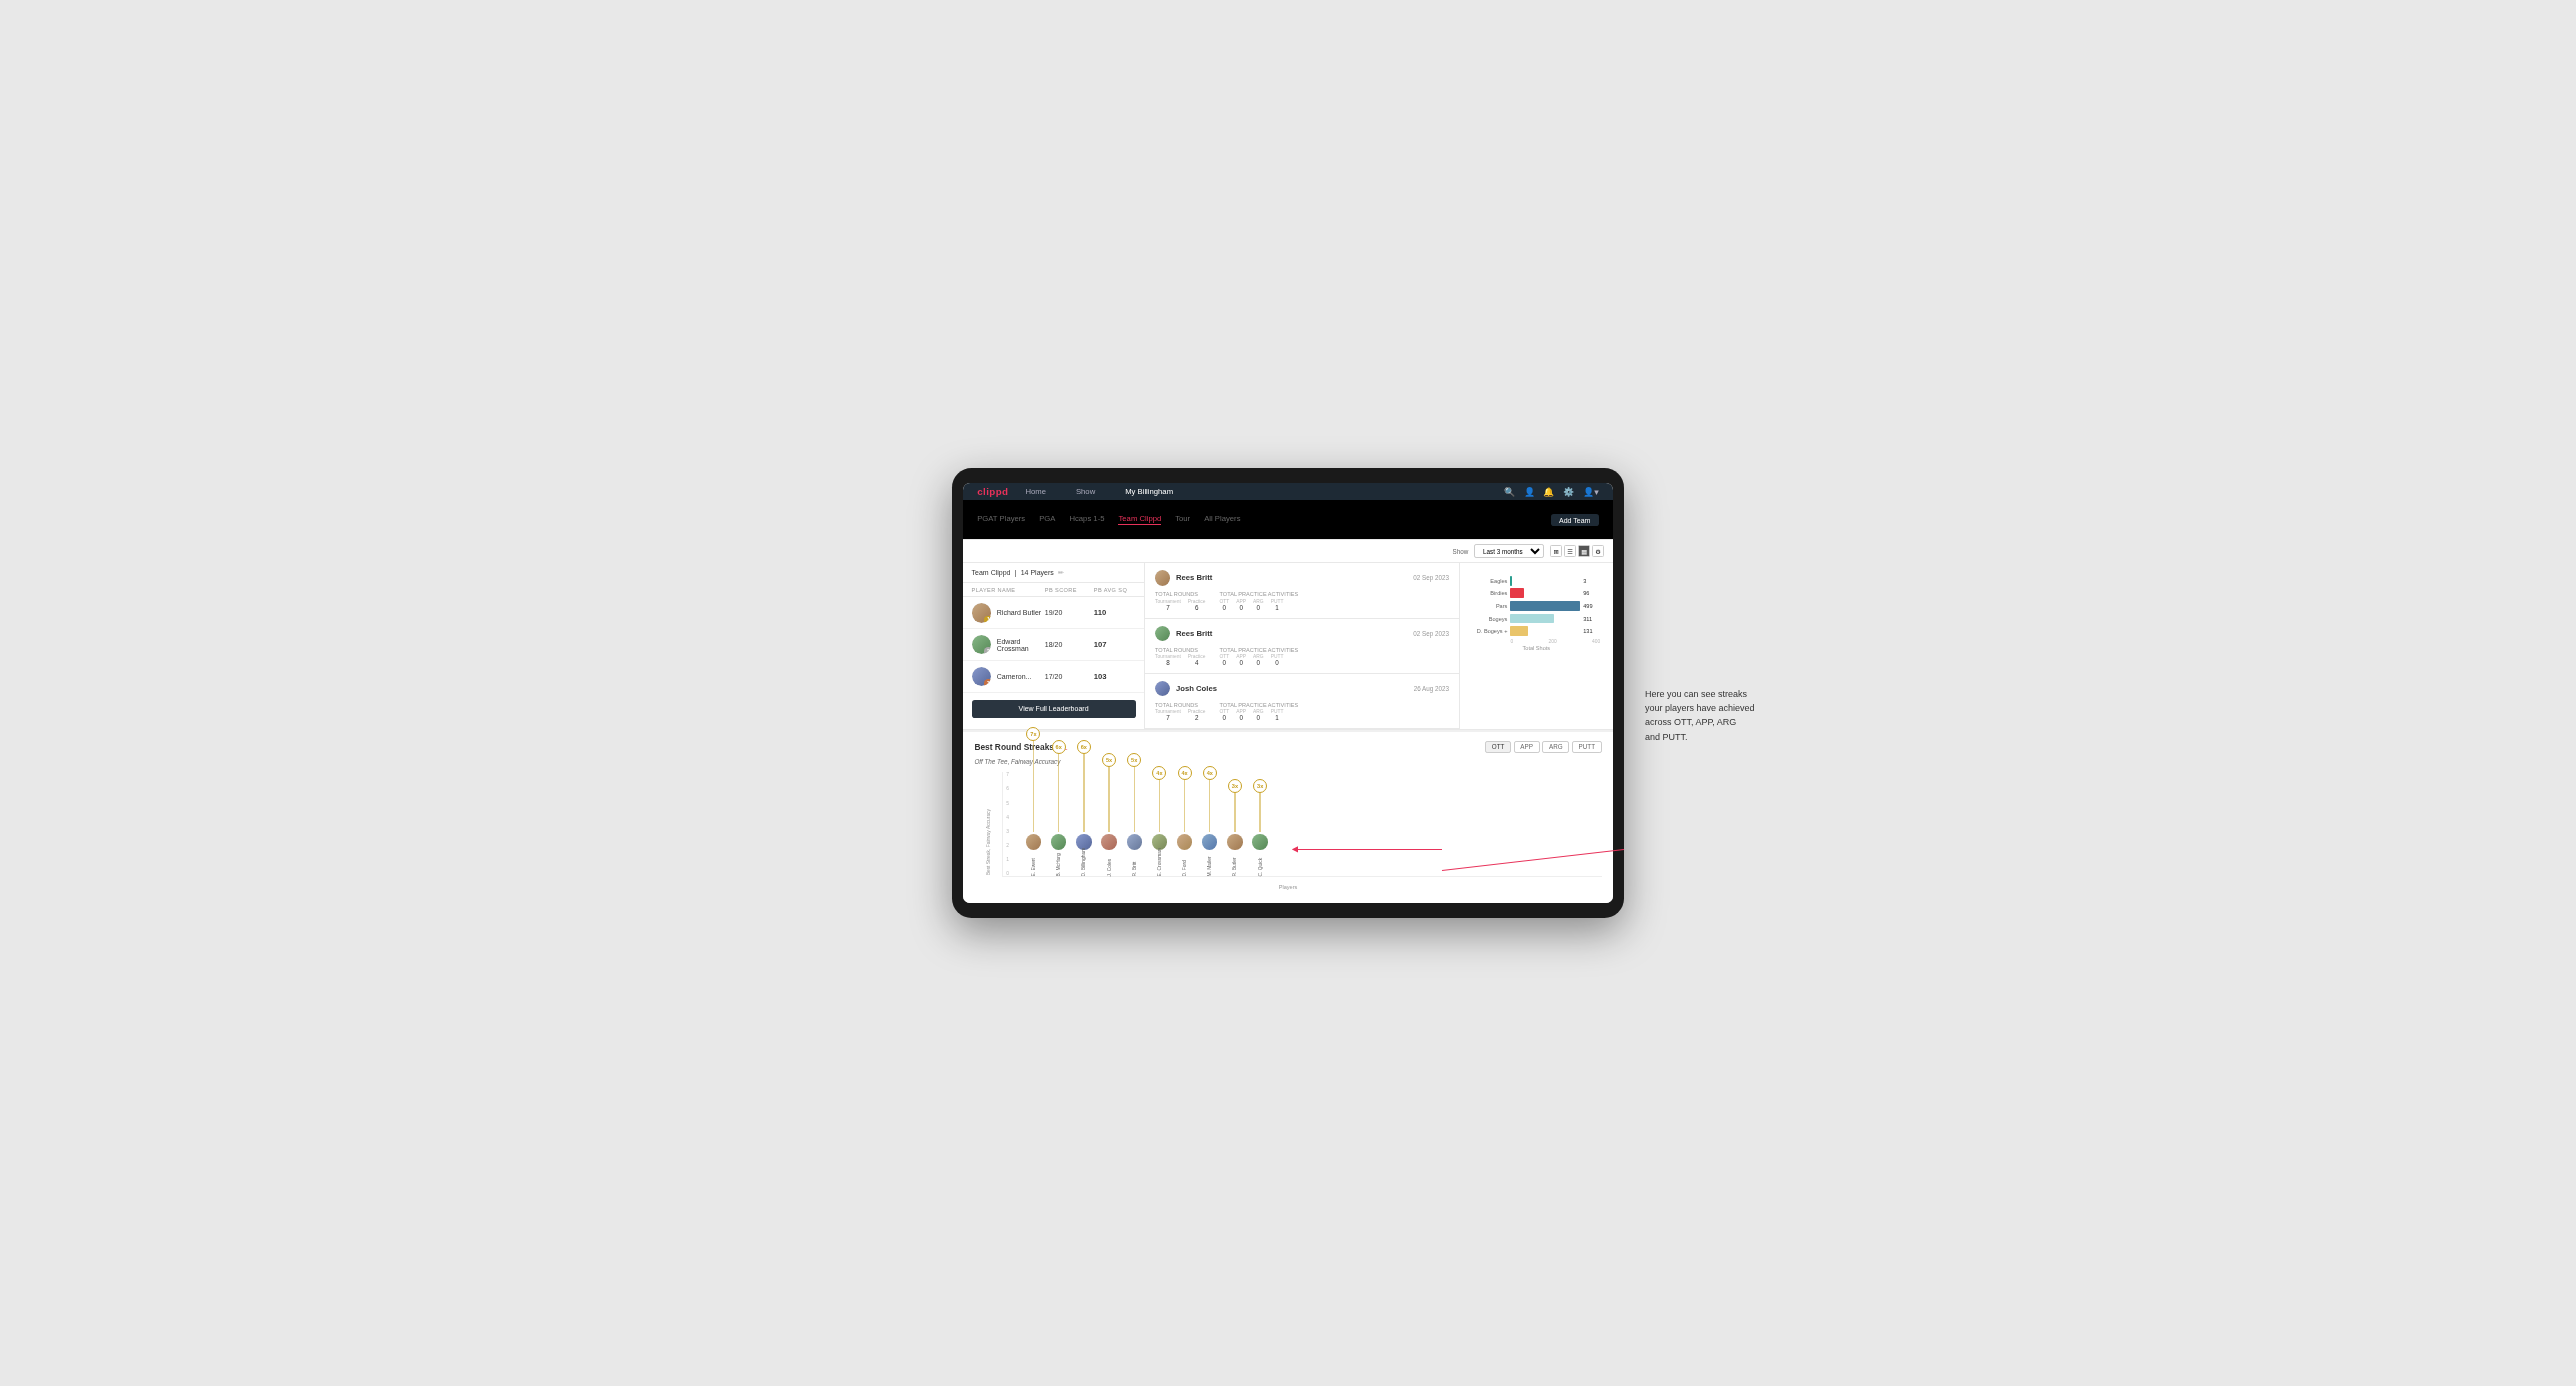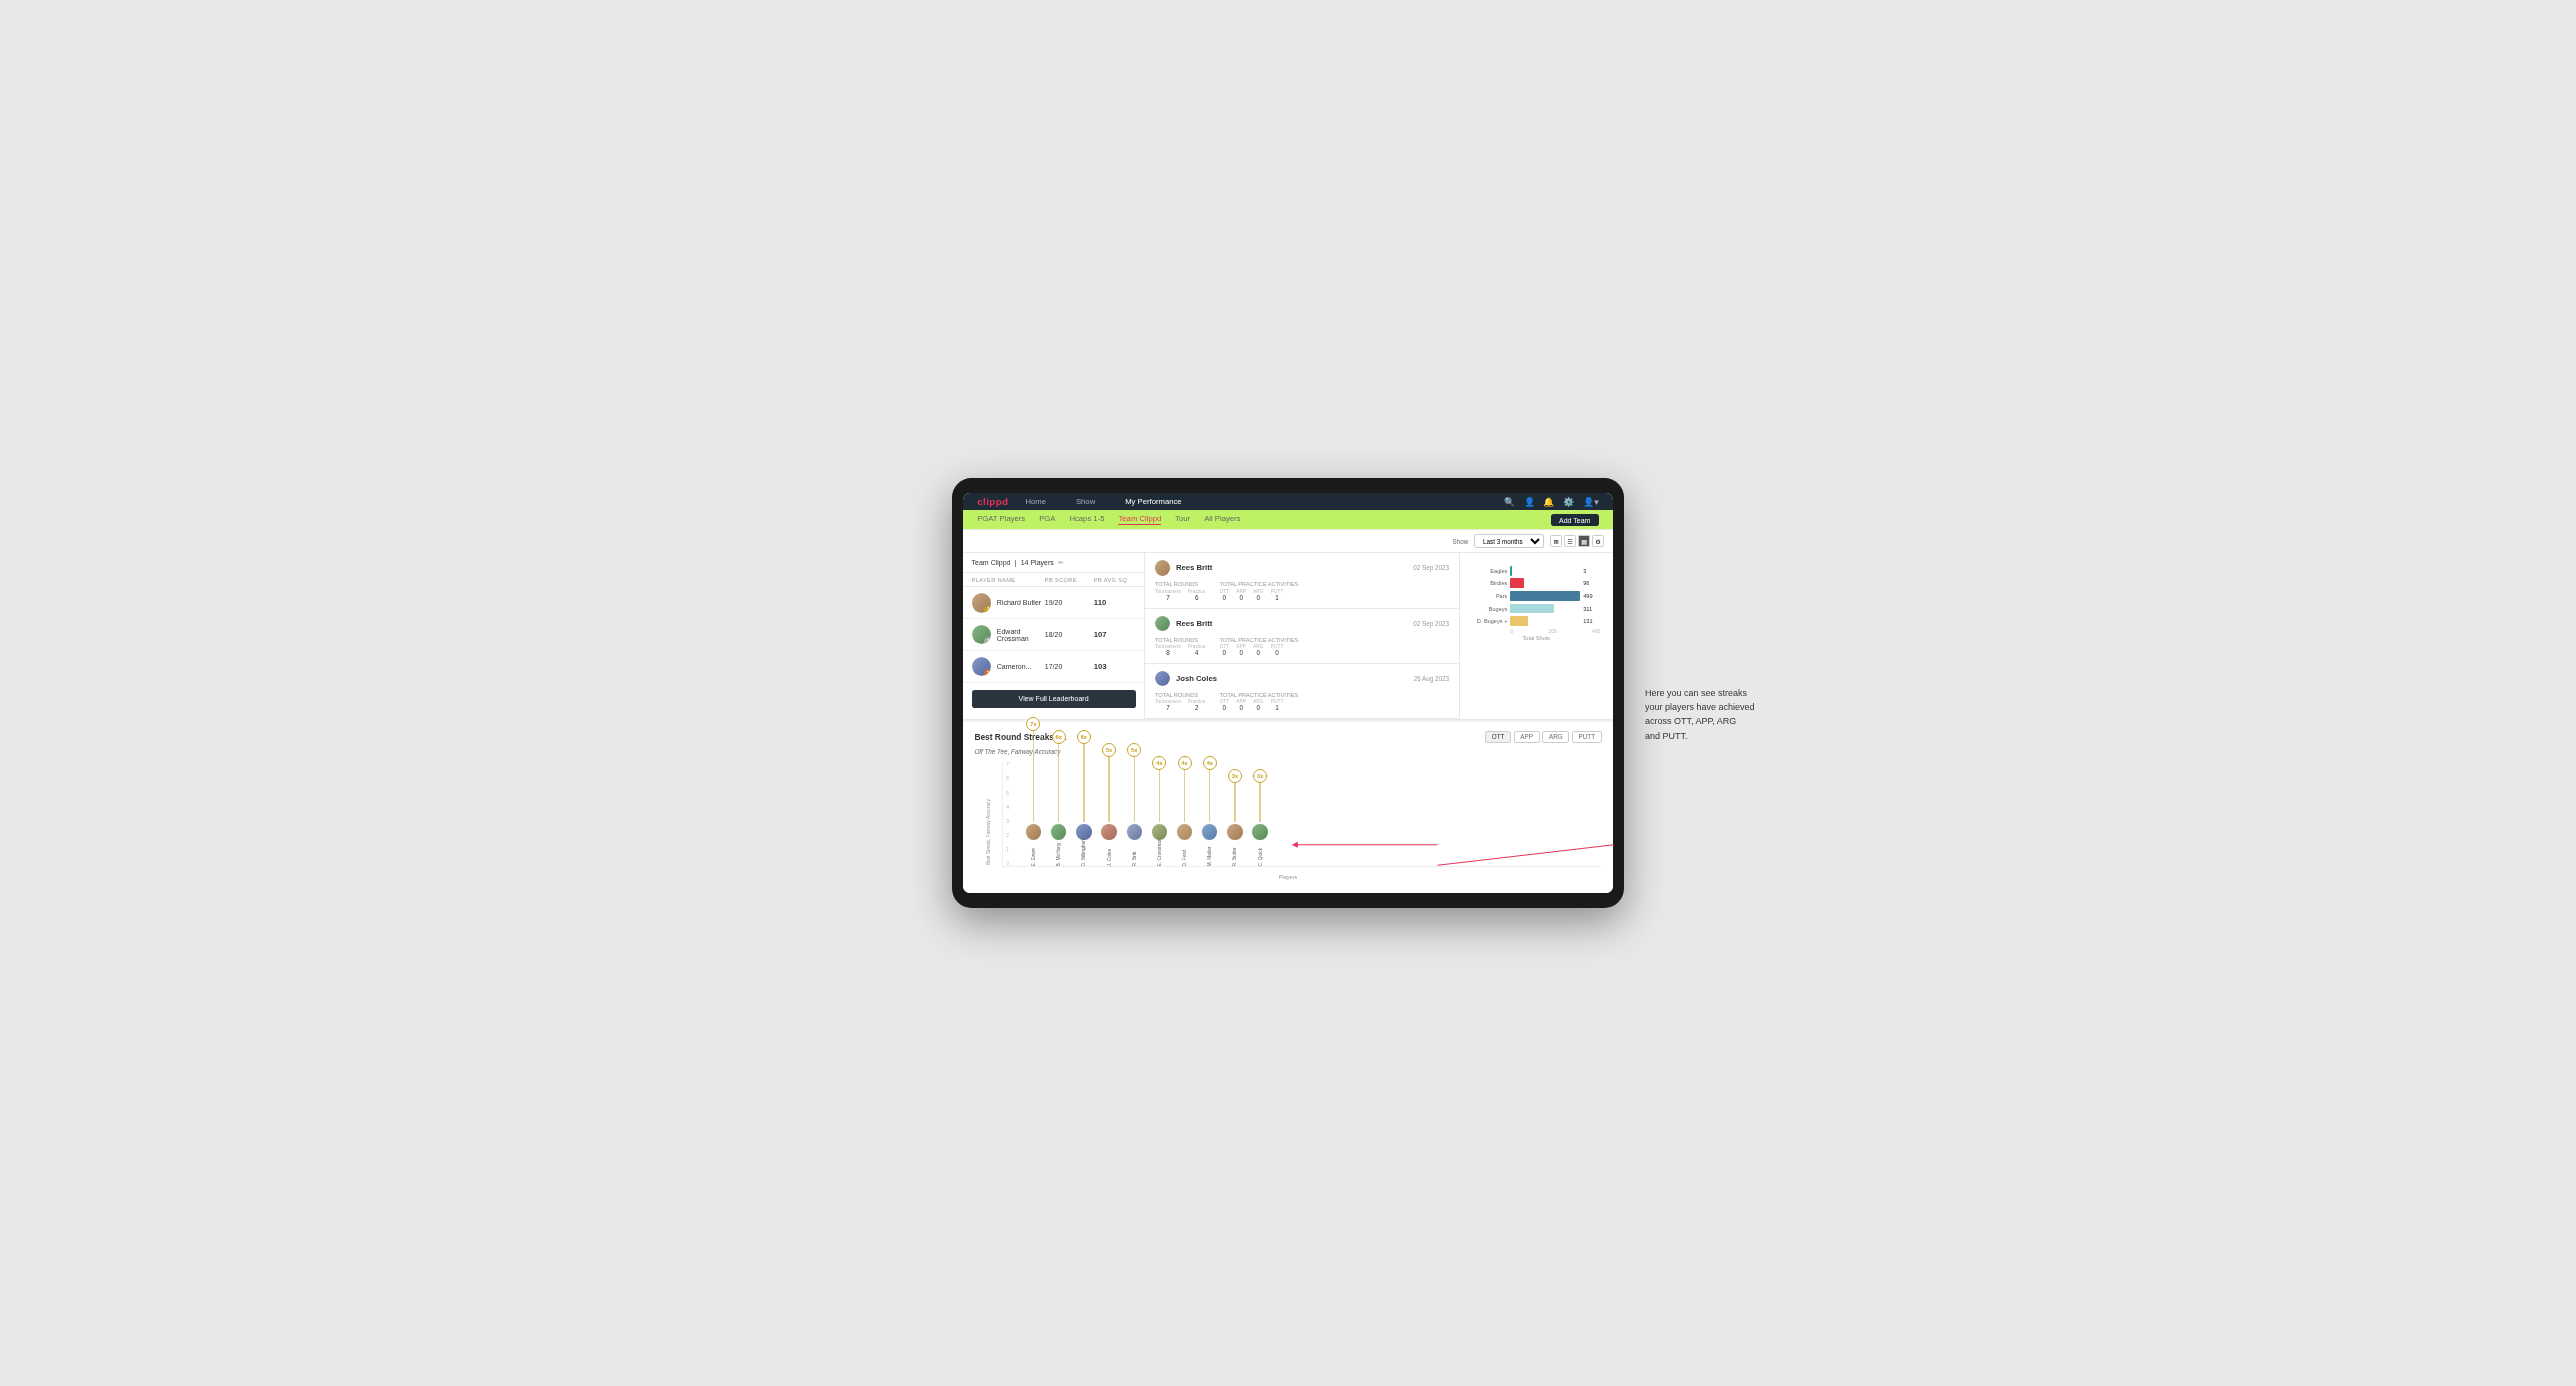--- a/index.html
+++ b/index.html
@@ -58,26 +58,26 @@
       align-items: center;
       gap: 8.4px;
     }
     .navbar-icon {
       color: #aab;
       font-size: 9px;
       cursor: pointer;
     }
     
     .subnav {
-      background: #bef264;
+      background: #000000;
       border-bottom: 0.7px solid #e8e8e8;
       display: flex;
       align-items: center;
       padding: 8px 14px;
-      height: 20px;
+      height: 40px;
       gap: 14px;
     }
     .subnav-link {
       font-size: 7.7px;
       color: #666;
       cursor: pointer;
       padding-bottom: 1.4px;
     }
     .subnav-link.active {
       color: #e8325a;
@@ -417,21 +417,21 @@
 
 <div style="position:relative; display:inline-block;">
   <div class="tablet-outer">
     <div class="tablet-screen">
 
       <nav class="navbar">
         <span class="navbar-brand">clippd</span>
         <div class="navbar-links">
           <span class="navbar-link">Home</span>
           <span class="navbar-link">Show</span>
-          <span class="navbar-link active">My Performance</span>
+          <span class="navbar-link active">My Billingham</span>
         </div>
         <div class="navbar-actions">
           <span class="navbar-icon">🔍</span>
           <span class="navbar-icon">👤</span>
           <span class="navbar-icon">🔔</span>
           <span class="navbar-icon">⚙️</span>
           <span class="navbar-icon">👤▾</span>
         </div>
       </nav>
 

